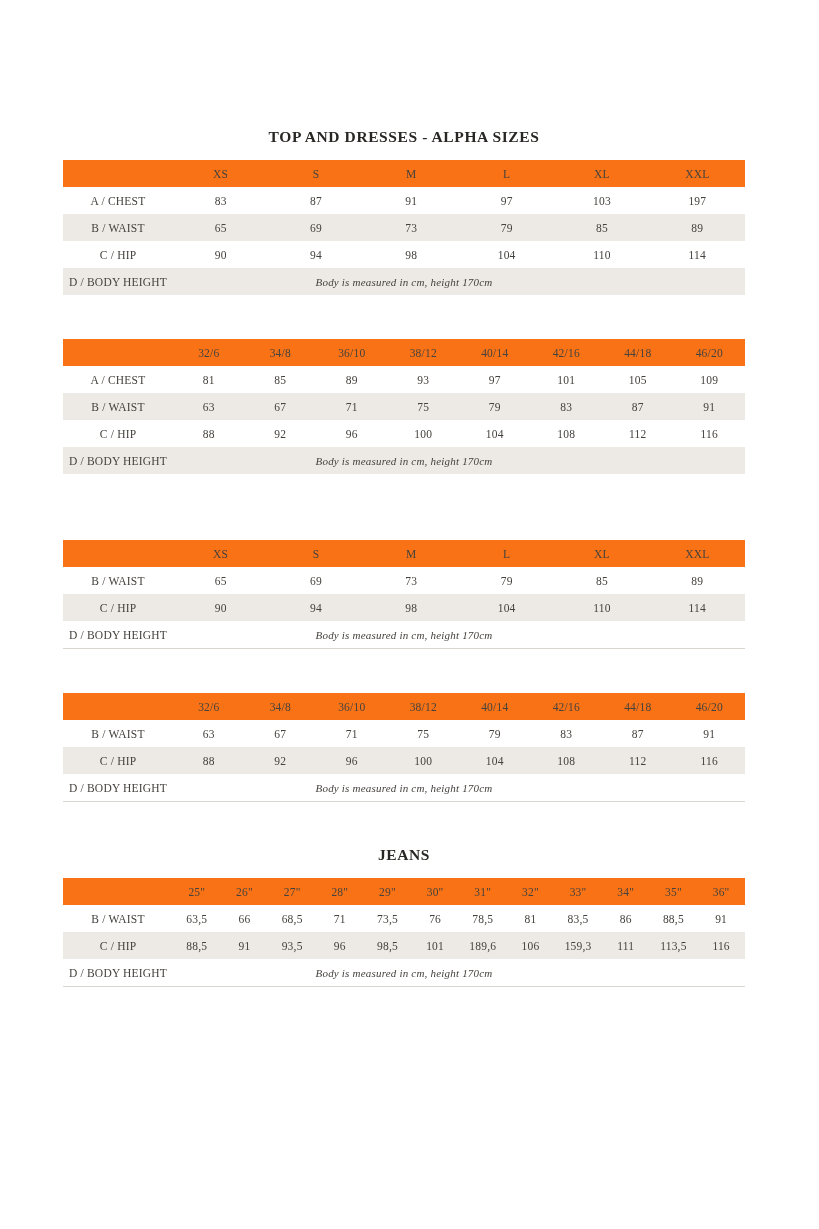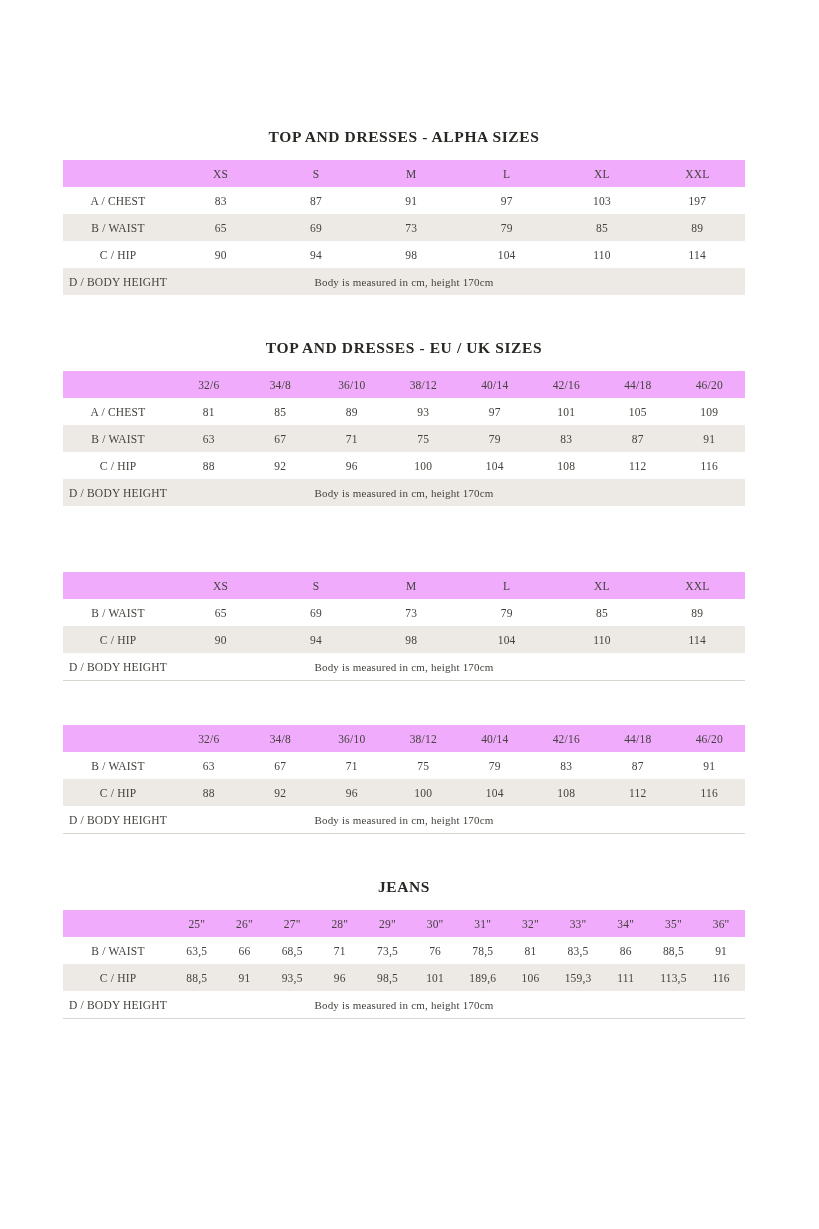--- a/index.html
+++ b/index.html
@@ -41,39 +41,40 @@
     color: #45423d;
   }
   table.size-table th,
   table.size-table td {
     height: 27px;
     padding: 0;
     text-align: center;
     font-weight: normal;
     vertical-align: middle;
   }
-  table.size-table thead tr { background: #f0abfc; }
+  table.size-table thead tr { background: #f97316; }
   table.size-table tbody tr:nth-child(even) { background: #edeae5; }
   
   table.size-table tbody tr:last-child:nth-child(odd) td {
     border-bottom: 1px solid #d9d6d0;
   }
   th.label-col { width: 110px; }
   td.label {
     text-align: left;
     padding-left: 15px;
     white-space: nowrap;
   }
   td.note-cell { text-align: center; }
   .note-text {
     display: block;
     width: calc(100% + 110px);
     margin-left: -110px;
     text-align: center;
     font-size: 11px;
+    font-style: italic;
   }
 </style>
 </head>
 <body>
 
 <div class="page">
 
   <div class="size-section">
     <h2 class="section-title">TOP AND DRESSES - ALPHA SIZES</h2>
     <table class="size-table">
@@ -120,21 +121,20 @@
           <td class="label">D / BODY HEIGHT</td>
           <td class="note-cell" colspan="6">
             <span class="note-text">Body is measured in cm, height 170cm</span>
           </td>
         </tr>
       </tbody>
     </table>
   </div>
 
   <div class="size-section">
-    <h2 class="section-title">TOP AND DRESSES - EU / UK SIZES</h2>
     <table class="size-table">
       <thead>
         <tr>
           <th class="label-col"></th>
           <th>32/6</th>
           <th>34/8</th>
           <th>36/10</th>
           <th>38/12</th>
           <th>40/14</th>
           <th>42/16</th>

